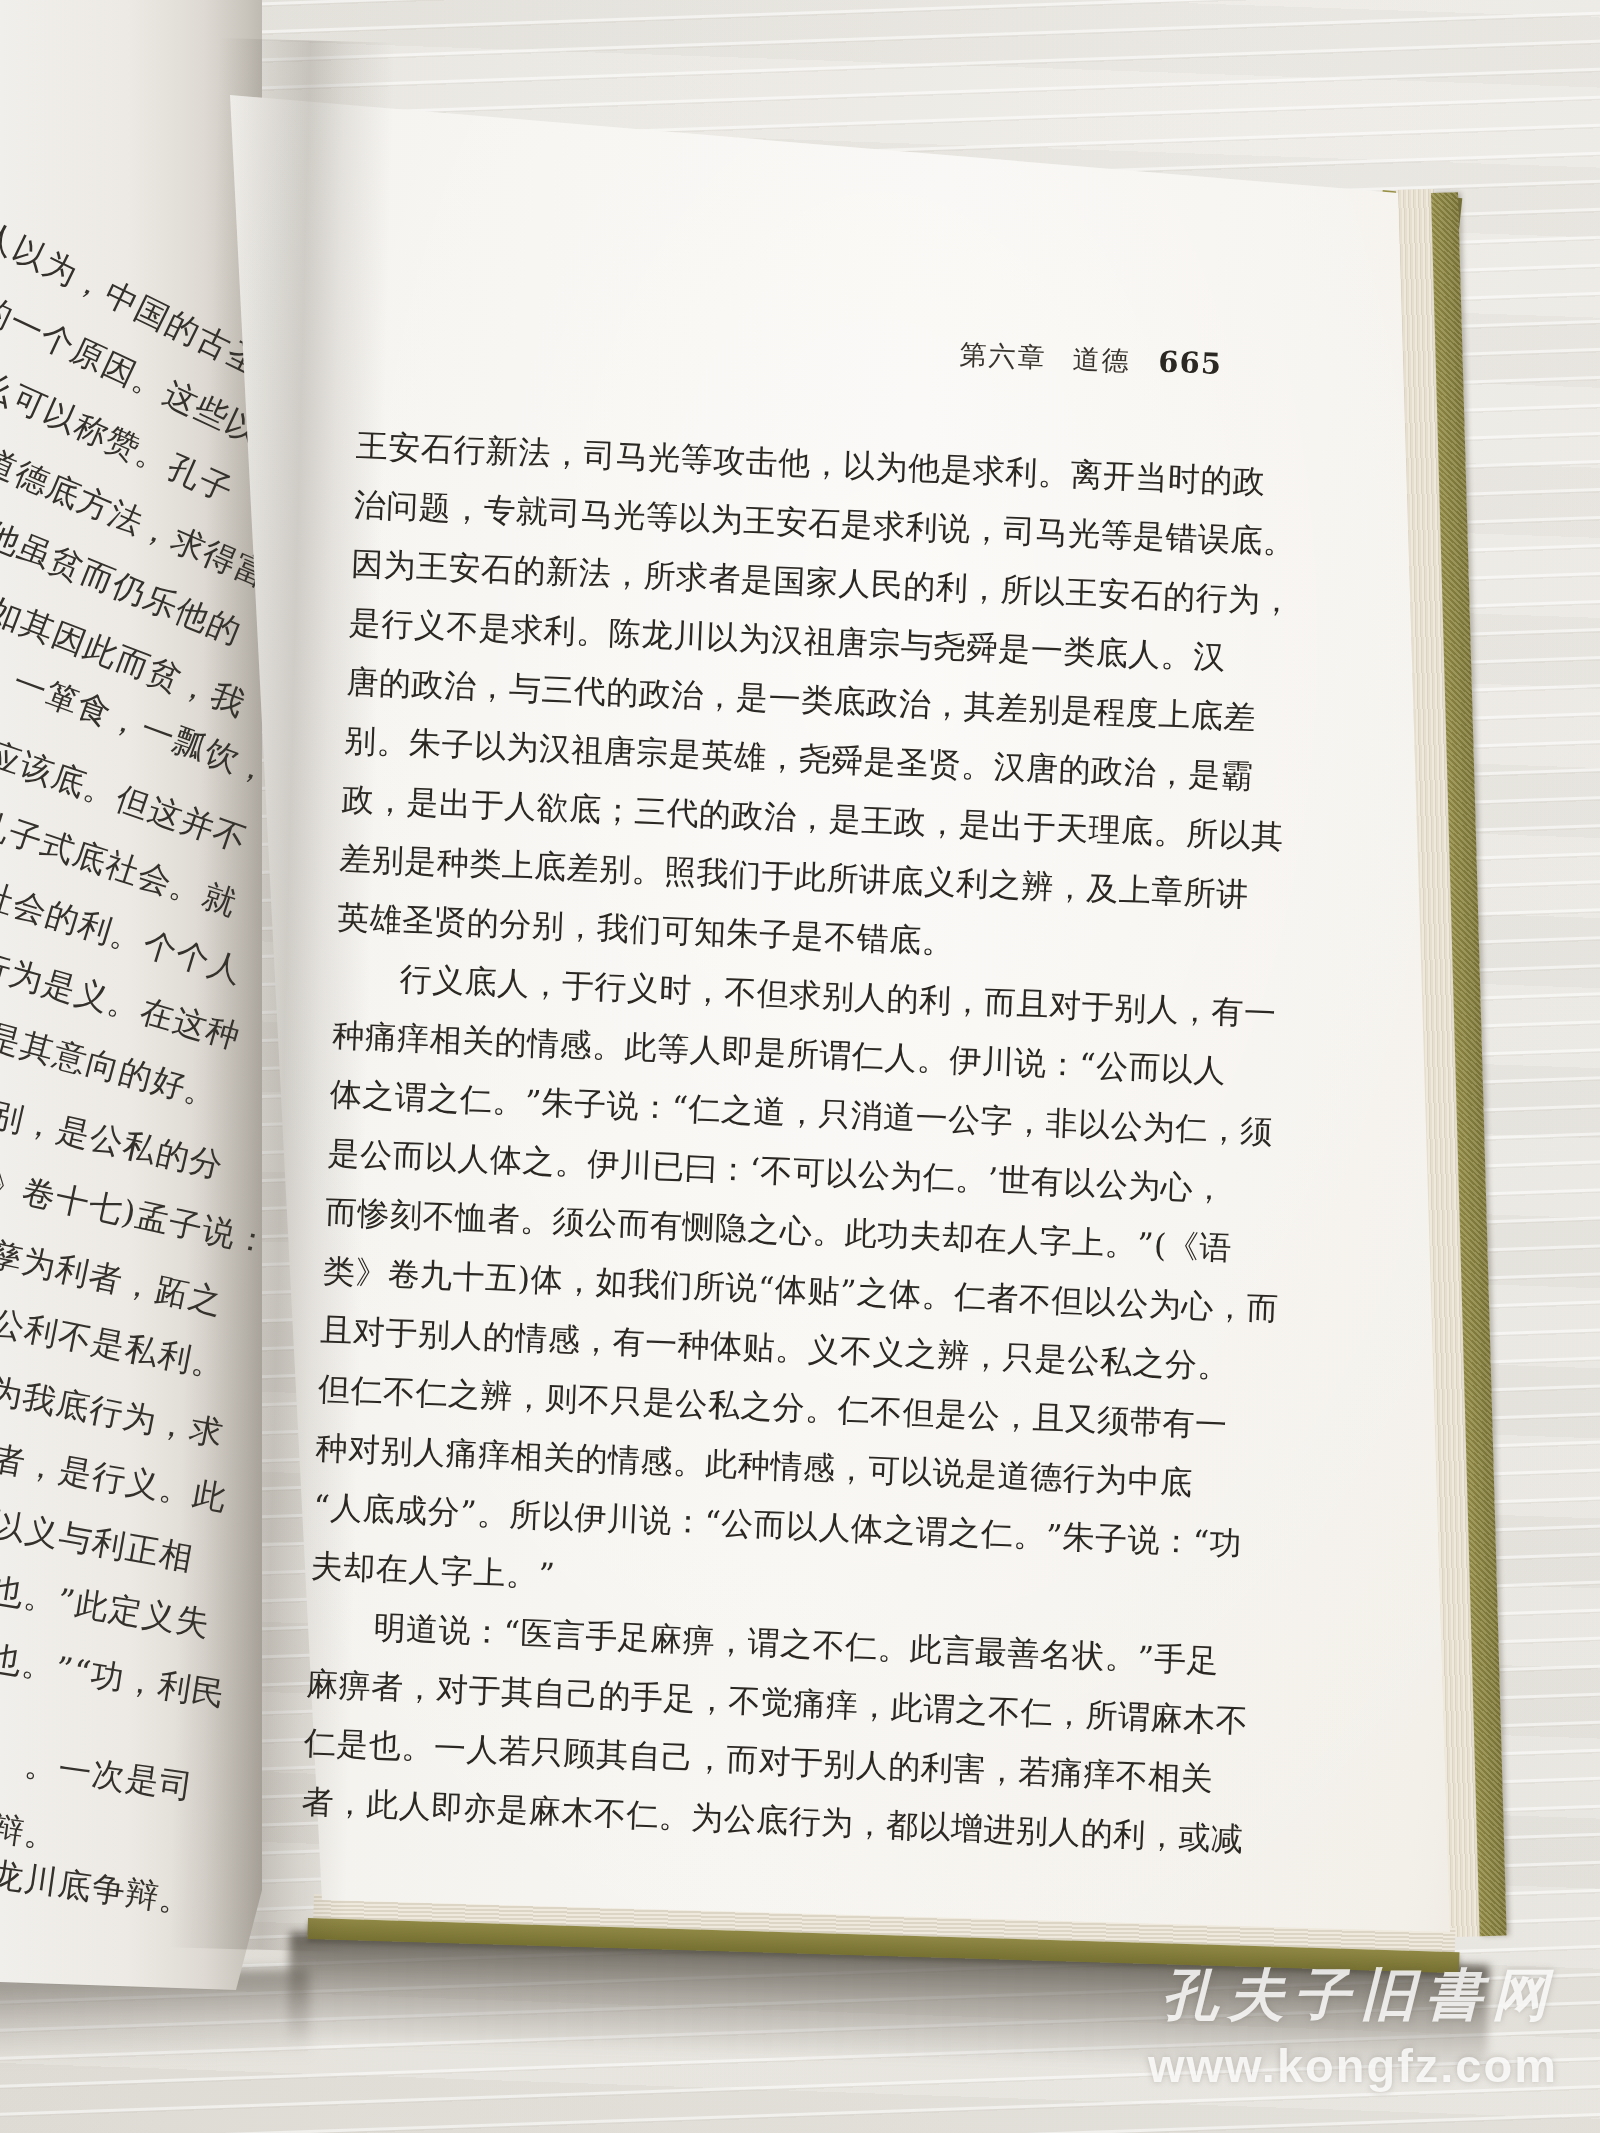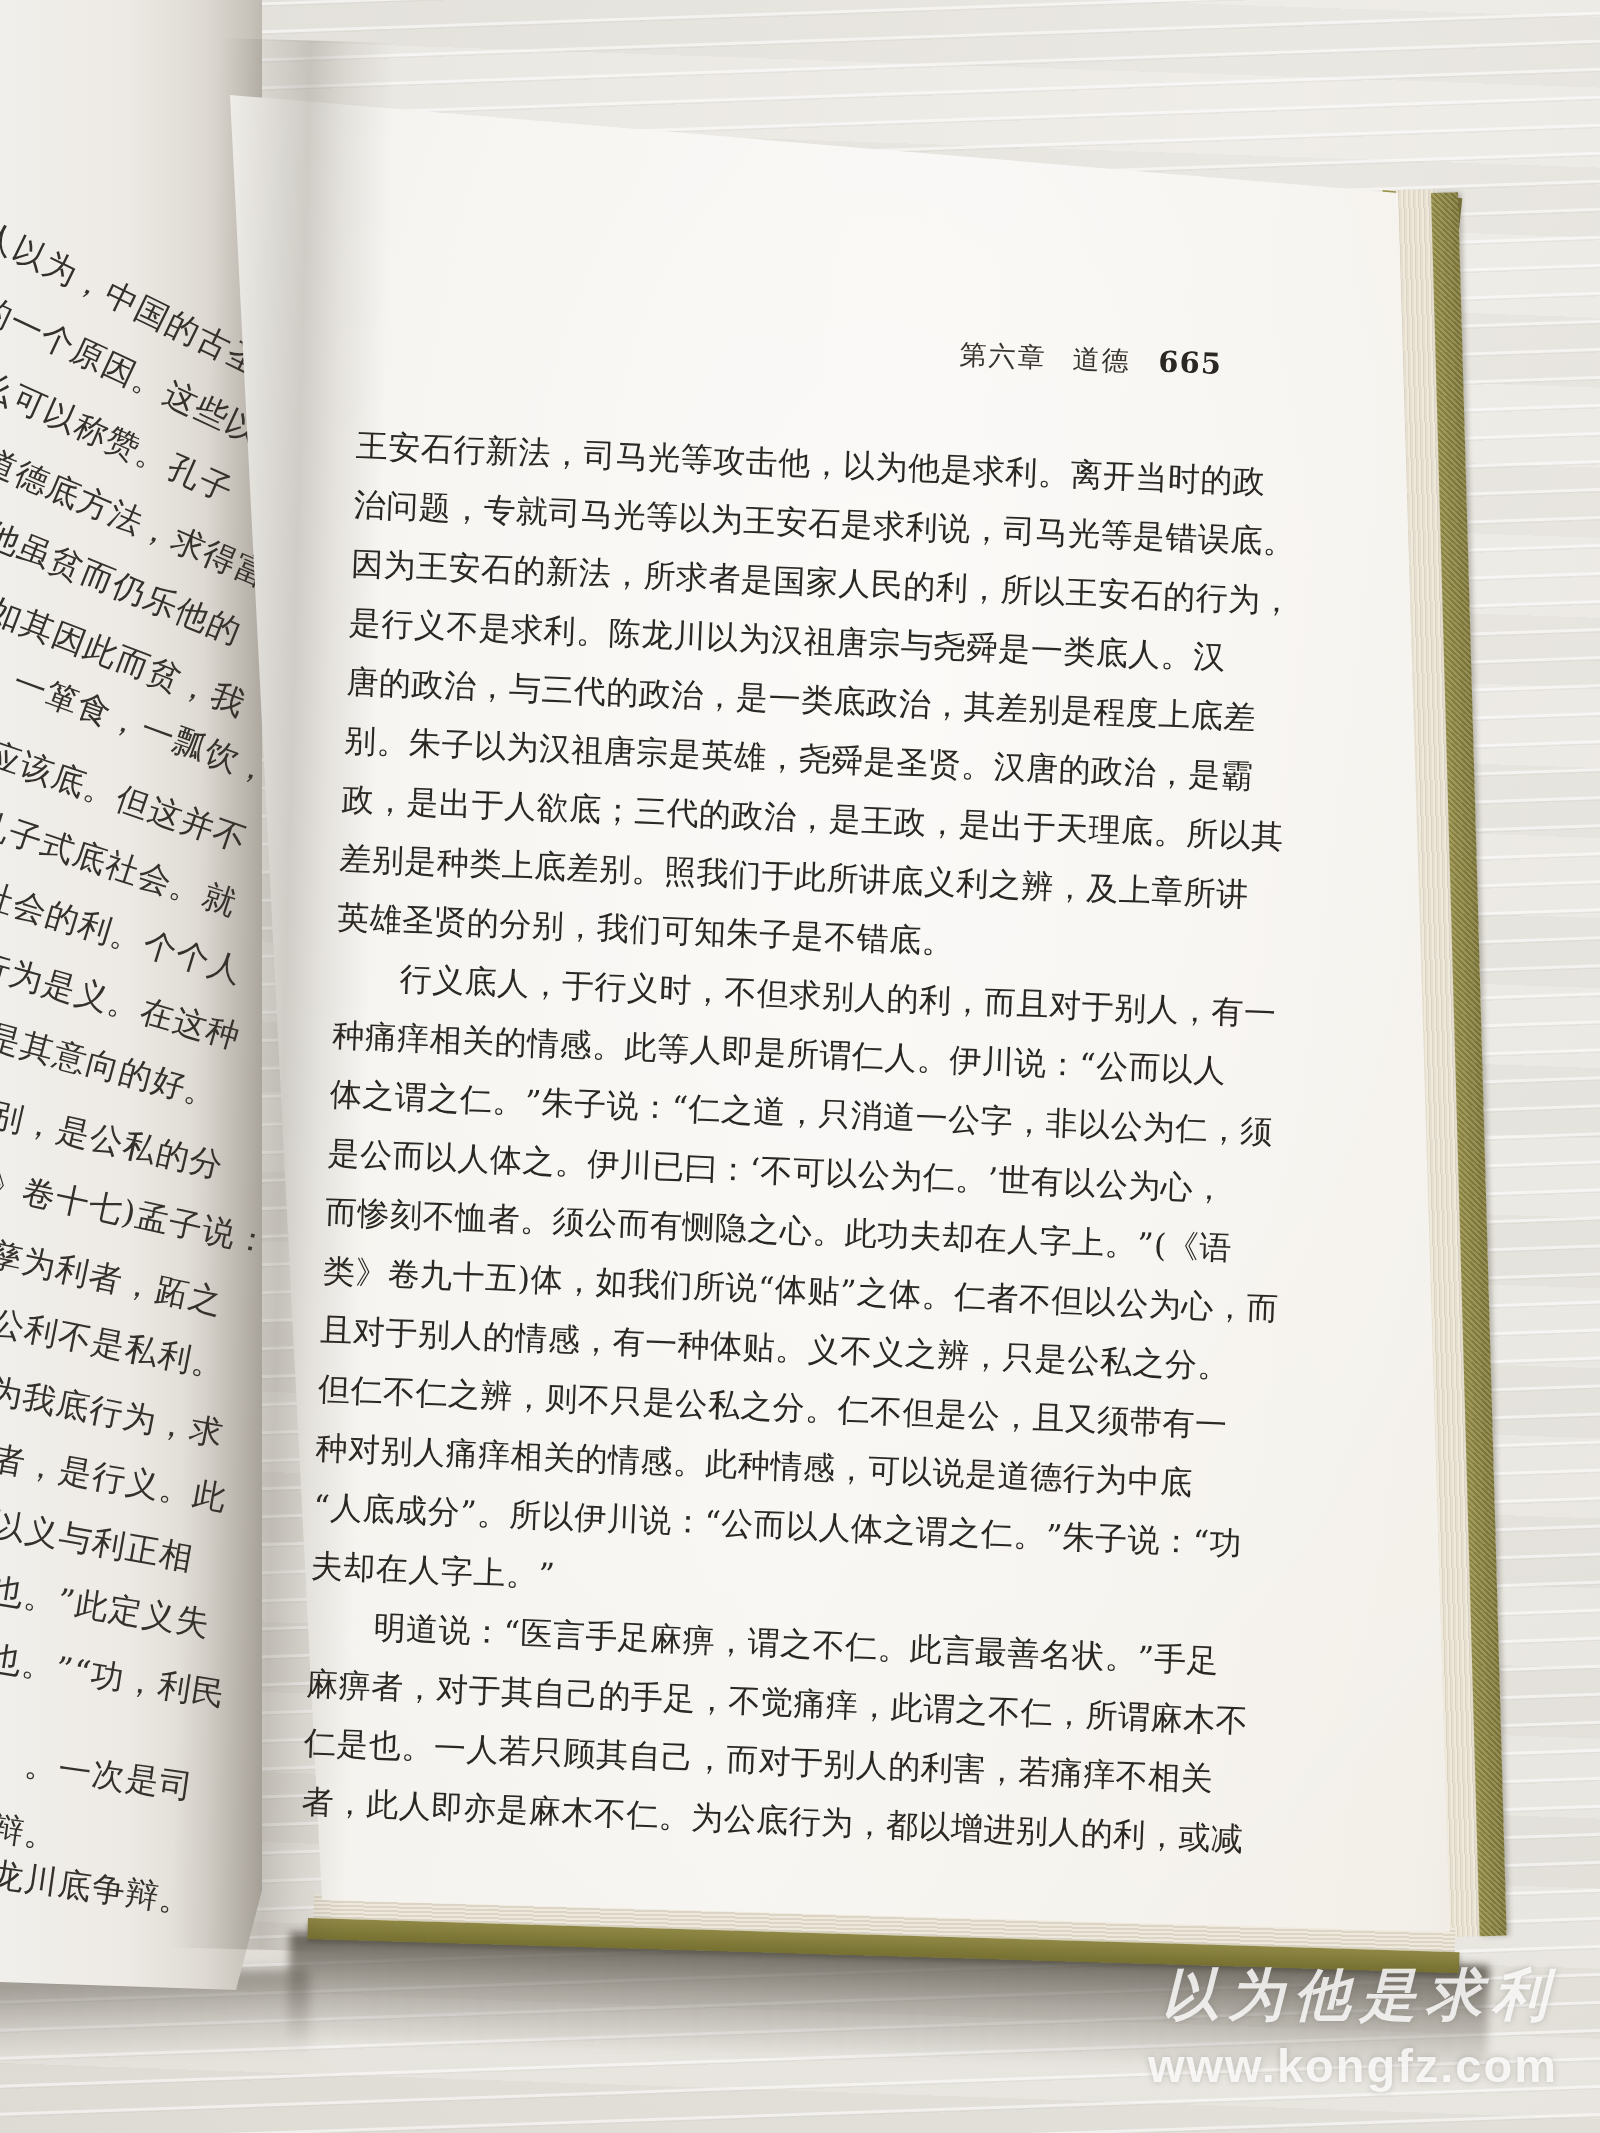--- a/index.html
+++ b/index.html
@@ -145,17 +145,17 @@
       <div class="tl">“人底成分”。所以伊川说：“公而以人体之谓之仁。”朱子说：“功</div>
       <div class="tl">夫却在人字上。”</div>
       <div class="tl">　　明道说：“医言手足麻痹，谓之不仁。此言最善名状。”手足</div>
       <div class="tl">麻痹者，对于其自己的手足，不觉痛痒，此谓之不仁，所谓麻木不</div>
       <div class="tl">仁是也。一人若只顾其自己，而对于别人的利害，若痛痒不相关</div>
       <div class="tl">者，此人即亦是麻木不仁。为公底行为，都以增进别人的利，或减</div>
     </div>
   </div>
 
   <div class="watermark">
-    <div class="wm-name">以为他是求利</div>
+    <div class="wm-name">孔夫子旧書网</div>
     <div class="wm-url">www.kongfz.com</div>
   </div>
 
 </div>
 
 </body></html>

